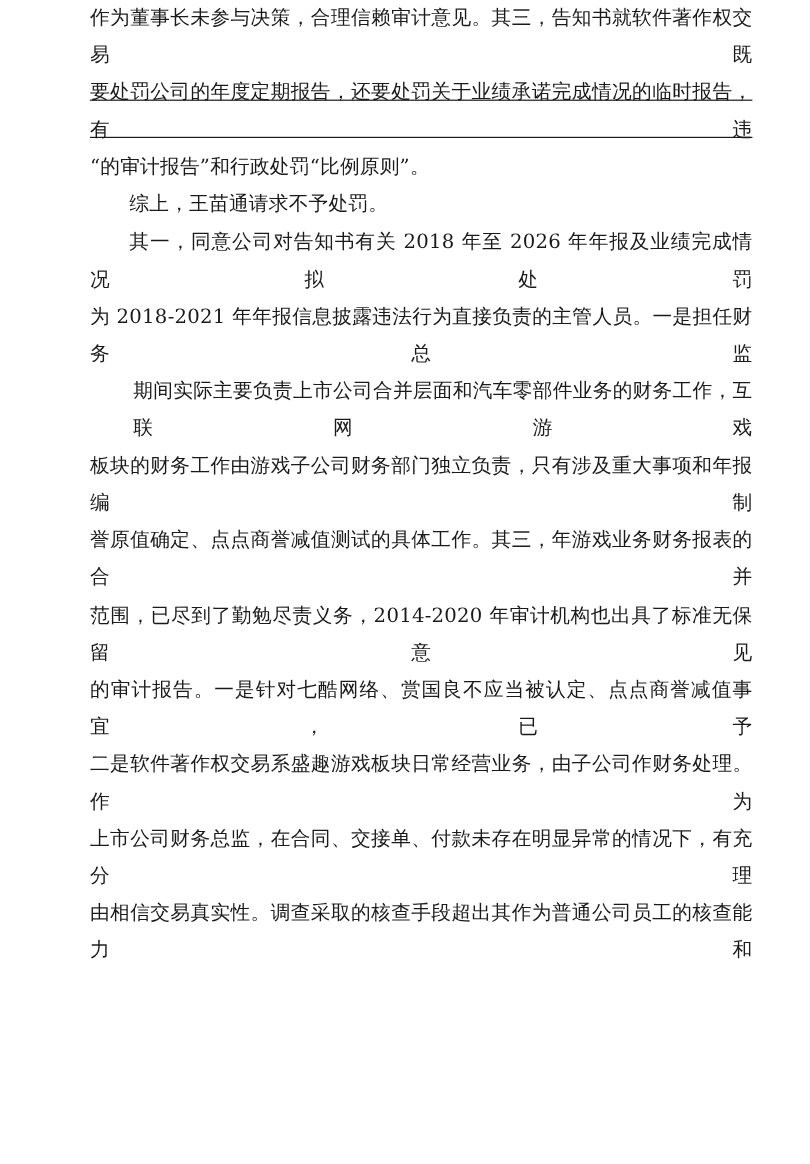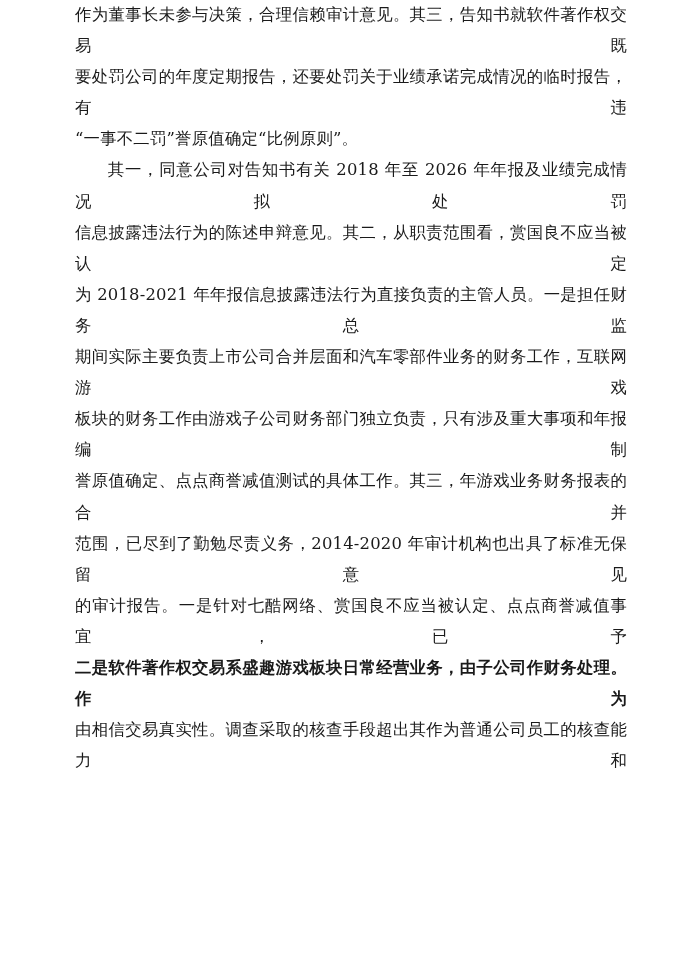--- a/index.html
+++ b/index.html
@@ -18,26 +18,27 @@
     letter-spacing: 0.2px;
   }
   .page p { margin: 0; padding: 0; }
   .indent { text-indent: 2em; }
 </style>
 </head>
 <body>
 
 <div class="page">
   <p style="text-align-last: justify;">作为董事长未参与决策，合理信赖审计意见。其三，告知书就软件著作权交易既</p>
-  <p style="text-align-last: justify;">要处罚公司的年度定期报告，还要处罚关于业绩承诺完成情况的临时报告，有违</p>
-  <p>“一事不二罚”誉原值确定“比例原则”。</p>
+  <p style="text-align-last: justify; text-decoration: underline;">要处罚公司的年度定期报告，还要处罚关于业绩承诺完成情况的临时报告，有违</p>
+  <p>“的审计报告”和行政处罚“比例原则”。</p>
+  <p class="indent">综上，王苗通请求不予处罚。</p>
   <p class="indent" style="text-align-last: justify;">其一，同意公司对告知书有关 2018 年至 2026 年年报及业绩完成情况拟处罚</p>
-  <p style="text-align-last: justify;">信息披露违法行为的陈述申辩意见。其二，从职责范围看，赏国良不应当被认定</p>
   <p style="text-align-last: justify;">为 2018-2021 年年报信息披露违法行为直接负责的主管人员。一是担任财务总监</p>
-  <p style="text-align-last: justify;">期间实际主要负责上市公司合并层面和汽车零部件业务的财务工作，互联网游戏</p>
+  <p style="text-align-last: justify; margin-left: 36px;">期间实际主要负责上市公司合并层面和汽车零部件业务的财务工作，互联网游戏</p>
   <p style="text-align-last: justify;">板块的财务工作由游戏子公司财务部门独立负责，只有涉及重大事项和年报编制</p>
   <p style="text-align-last: justify;">誉原值确定、点点商誉减值测试的具体工作。其三，年游戏业务财务报表的合并</p>
   <p style="text-align-last: justify;">范围，已尽到了勤勉尽责义务，2014-2020 年审计机构也出具了标准无保留意见</p>
   <p style="text-align-last: justify;">的审计报告。一是针对七酷网络、赏国良不应当被认定、点点商誉减值事宜，已予</p>
-  <p style="text-align-last: justify; font-weight: bold;">二是软件著作权交易系盛趣游戏板块日常经营业务，由子公司作财务处理。作为</p>
+  <p style="text-align-last: justify;">二是软件著作权交易系盛趣游戏板块日常经营业务，由子公司作财务处理。作为</p>
+  <p style="text-align-last: justify;">上市公司财务总监，在合同、交接单、付款未存在明显异常的情况下，有充分理</p>
   <p style="text-align-last: justify;">由相信交易真实性。调查采取的核查手段超出其作为普通公司员工的核查能力和</p>
 
 </div>
 
 </body></html>

